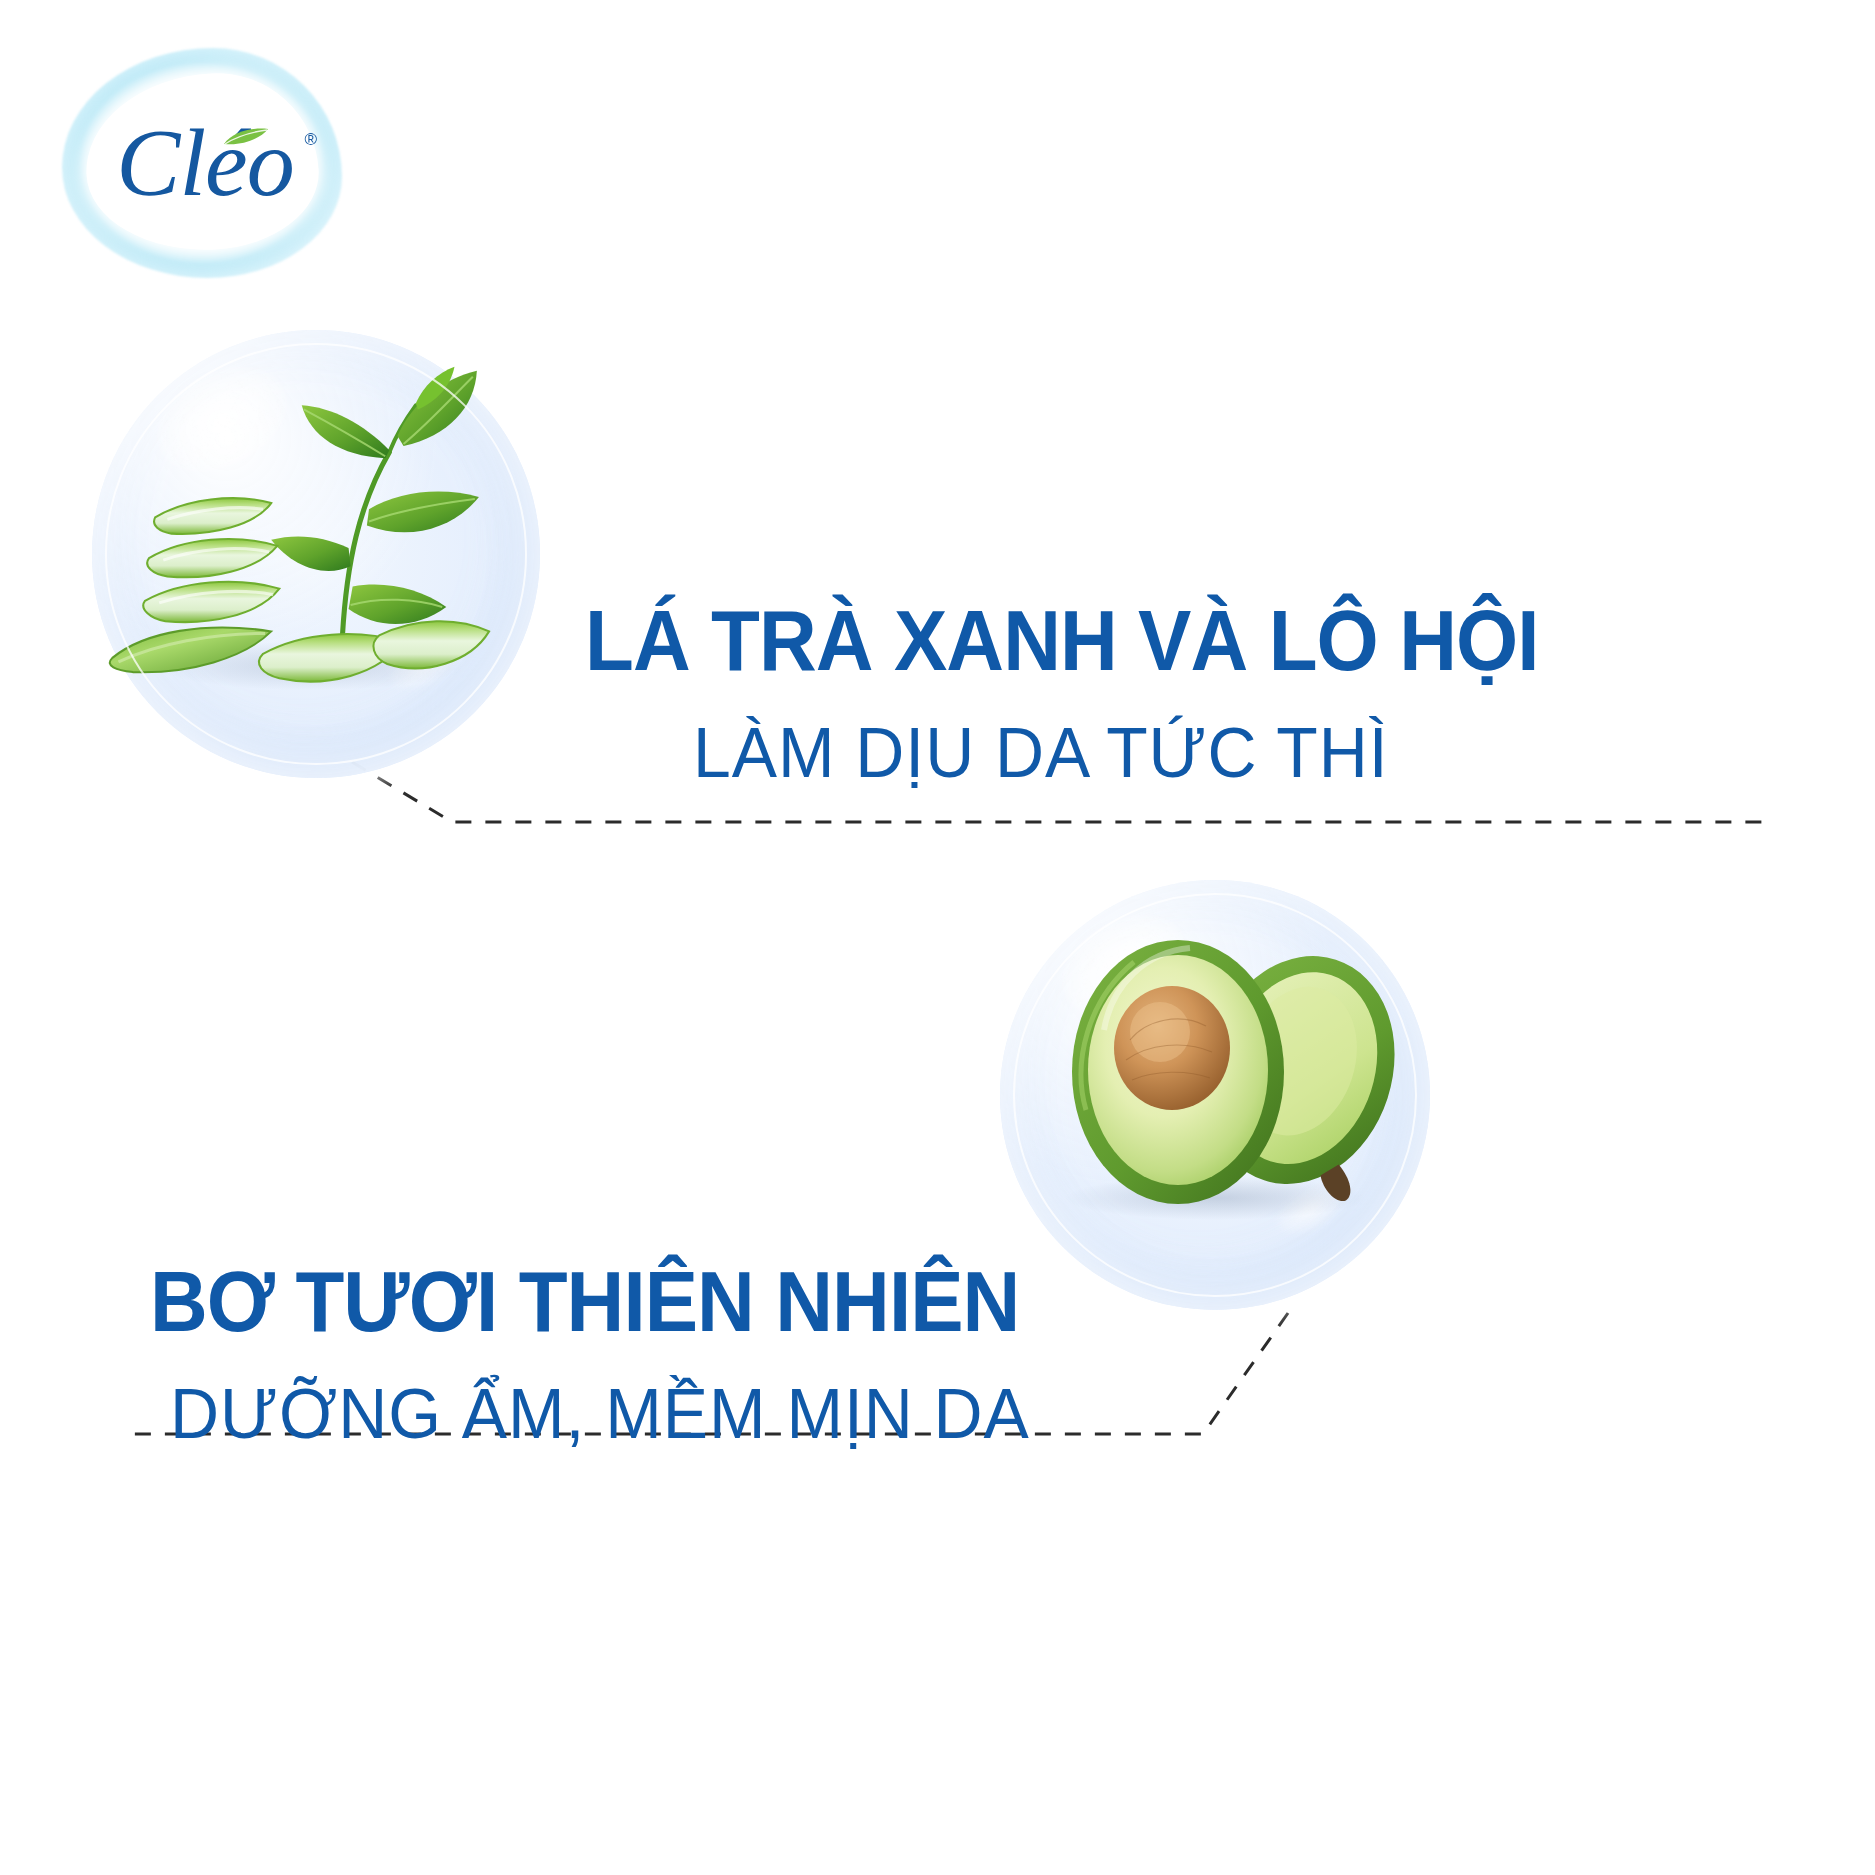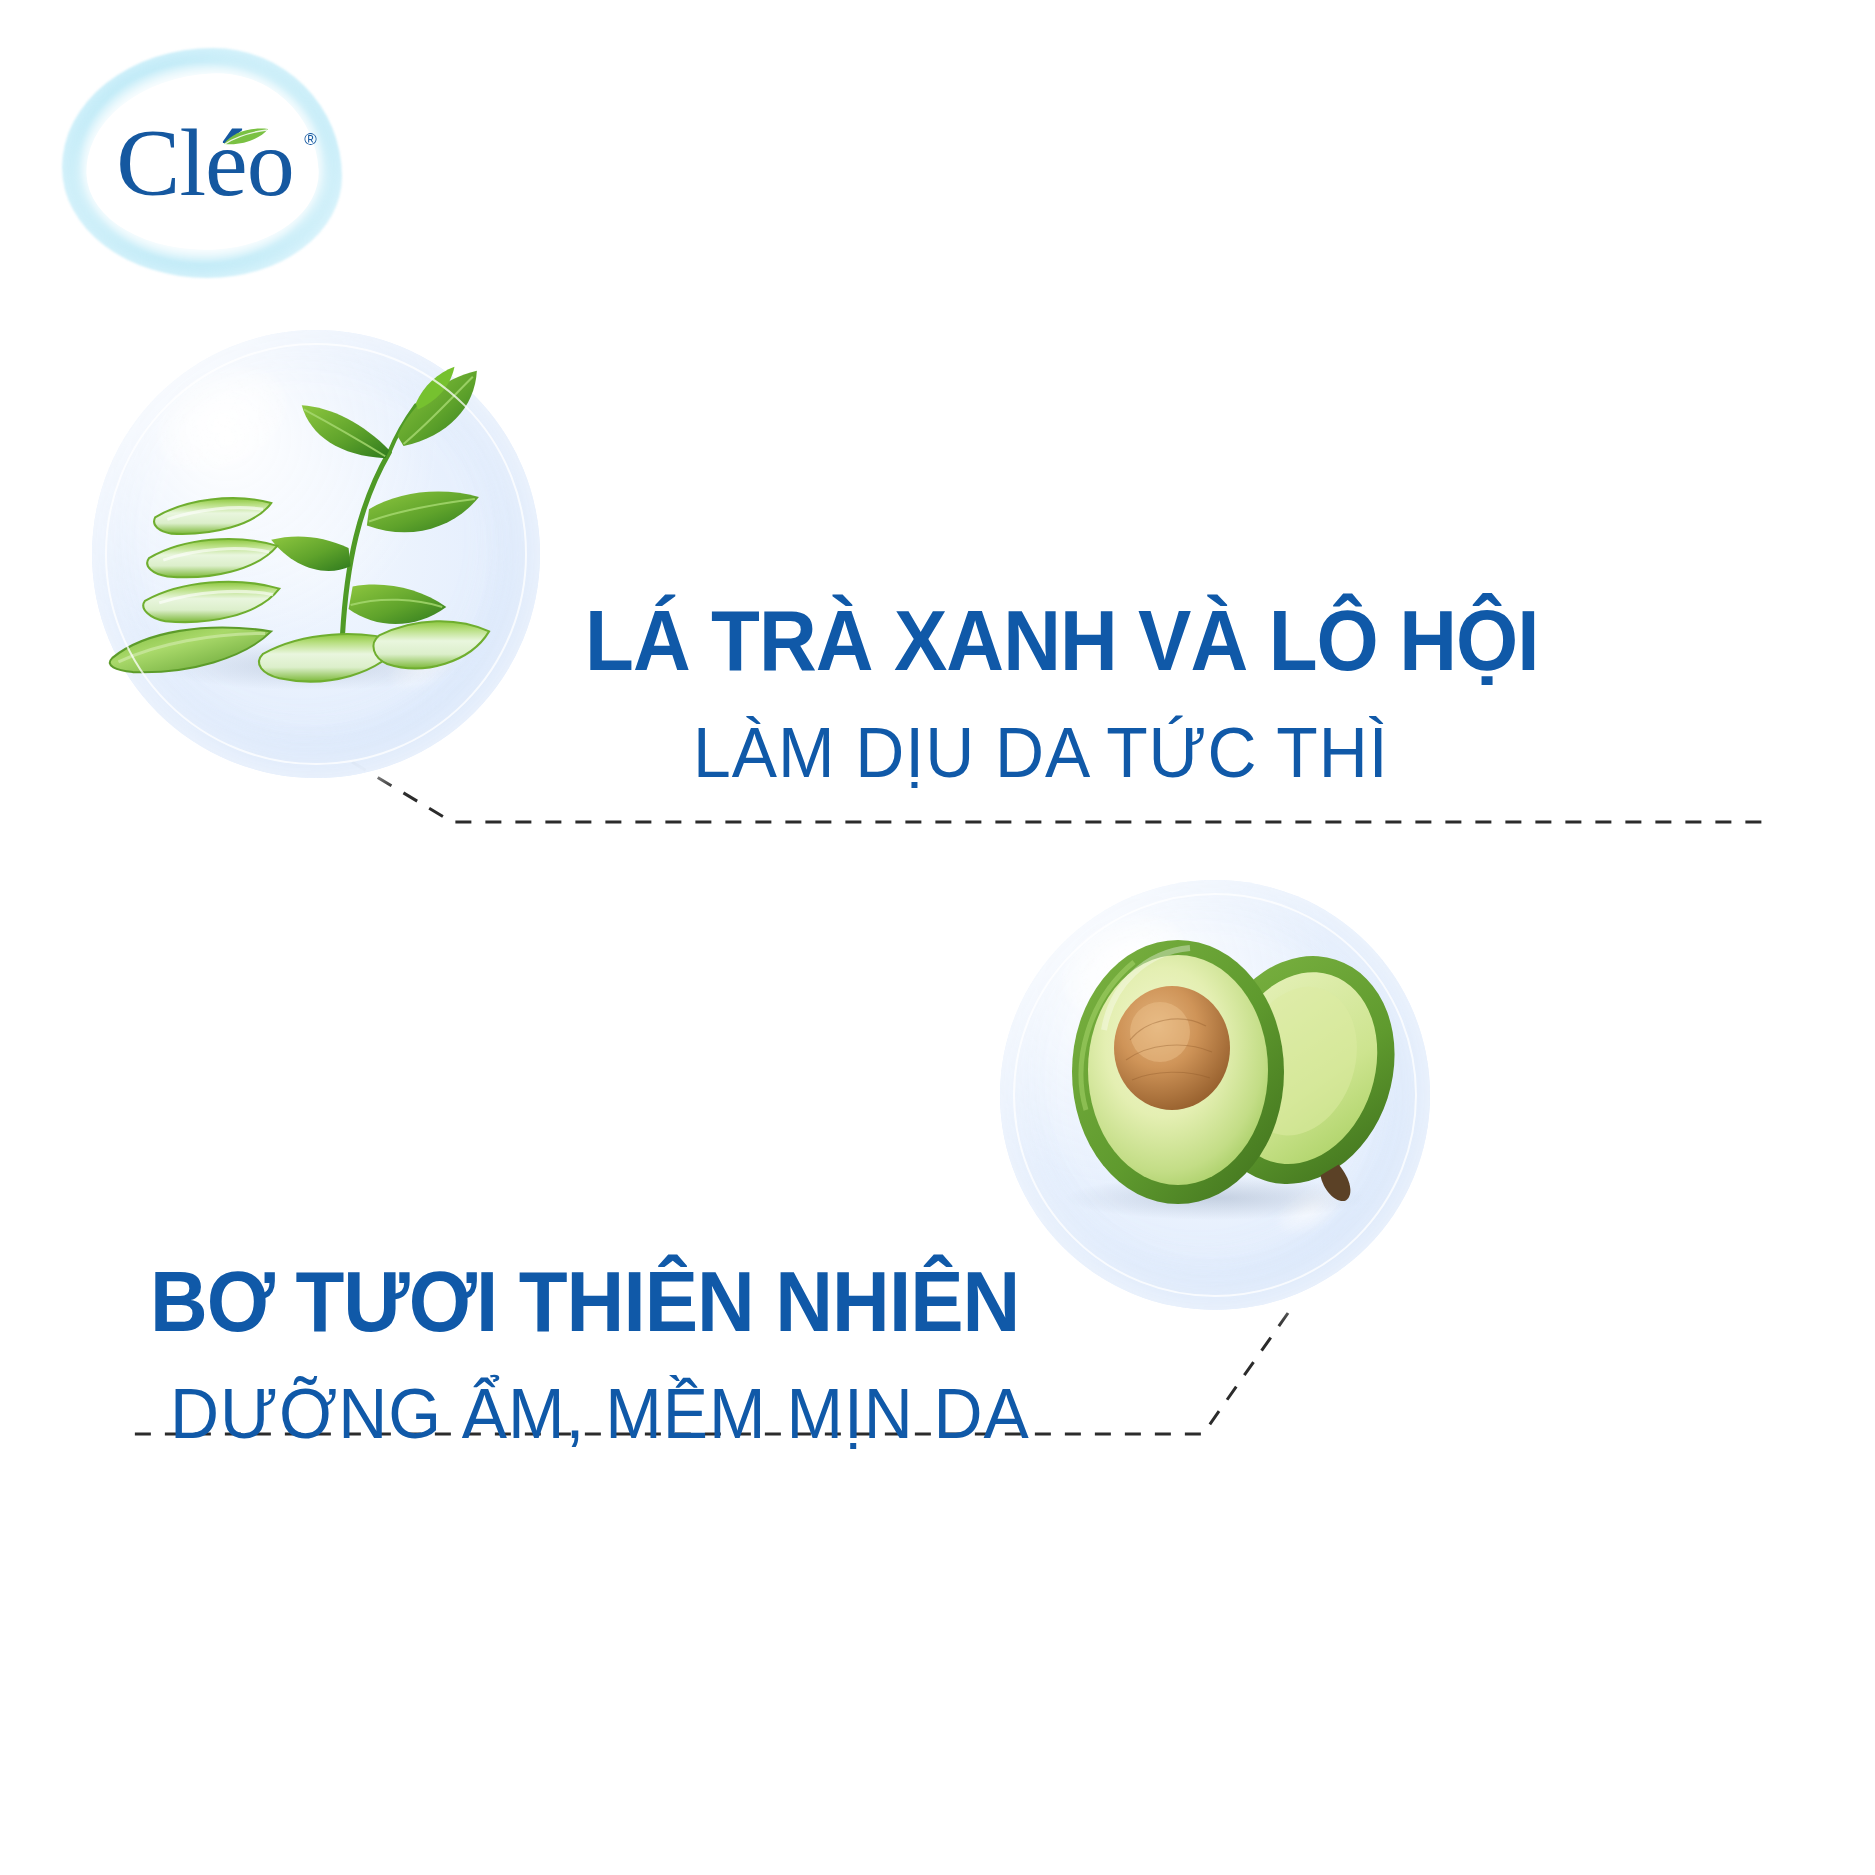--- a/index.html
+++ b/index.html
@@ -57,20 +57,21 @@
   }
   .logo-word {
     position: relative;
     font-family: "Liberation Serif", serif;
     font-size: 96px;
     line-height: 1;
     color: #1558a0;
     letter-spacing: -1px;
     padding-left: 6px;
     white-space: nowrap;
+    font-style: italic;
   }
   .logo-leaf {
     position: absolute;
     left: 112px;
     top: 12px;
     width: 48px;
     height: 20px;
   }
   .logo-reg {
     position: absolute;

